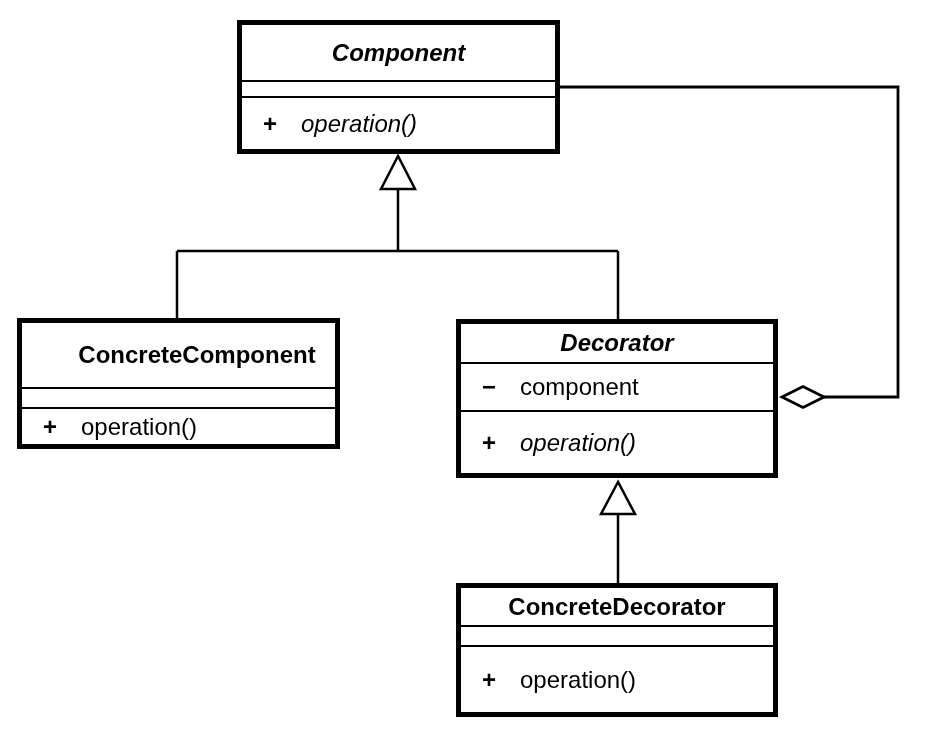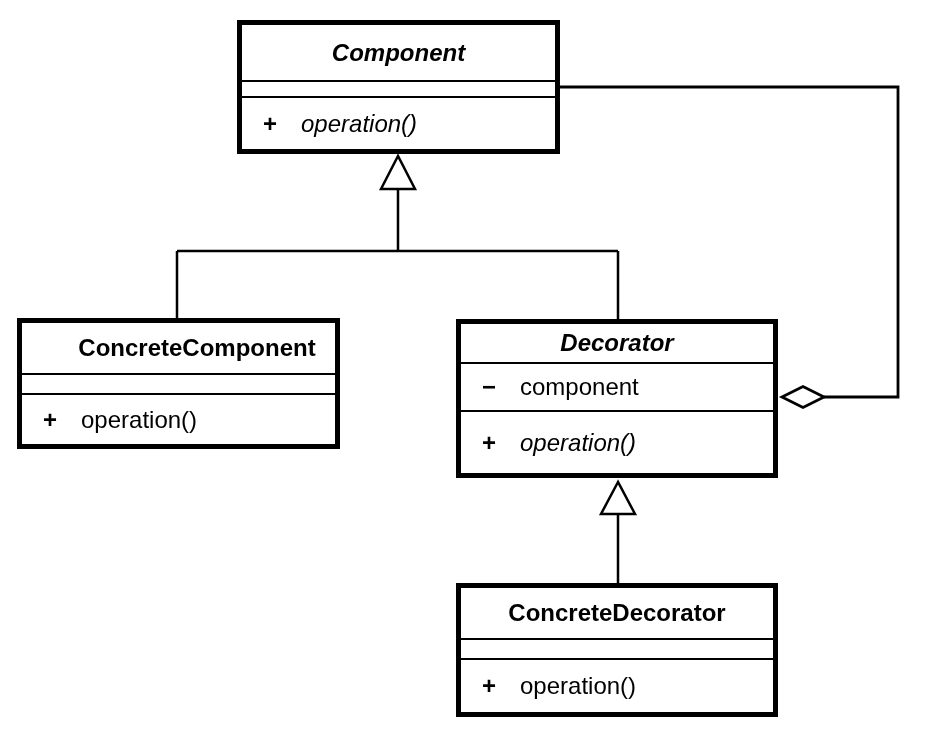--- a/index.html
+++ b/index.html
@@ -90,21 +90,21 @@
     <div class="compartment with-divider" style="height:16px;"></div>
     <div class="compartment fill">
       <div class="member">
         <span class="sign">+</span>
         <span class="mname italic">operation()</span>
       </div>
     </div>
   </div>
 
   <div class="uml-class" style="left:17px; top:318px; width:323px; height:131px;">
-    <div class="compartment class-title with-divider" style="height:52px;padding-left:37px;">ConcreteComponent</div>
+    <div class="compartment class-title with-divider" style="height:66px;padding-left:37px;">ConcreteComponent</div>
     <div class="compartment with-divider" style="height:20px;"></div>
     <div class="compartment fill">
       <div class="member">
         <span class="sign">+</span>
         <span class="mname">operation()</span>
       </div>
     </div>
   </div>
 
   <div class="uml-class" style="left:456px; top:319px; width:322px; height:159px;">
@@ -117,21 +117,21 @@
     </div>
     <div class="compartment fill">
       <div class="member">
         <span class="sign">+</span>
         <span class="mname italic">operation()</span>
       </div>
     </div>
   </div>
 
   <div class="uml-class" style="left:456px; top:583px; width:322px; height:134px;">
-    <div class="compartment class-title with-divider" style="height:52px;">ConcreteDecorator</div>
+    <div class="compartment class-title with-divider" style="height:39px;">ConcreteDecorator</div>
     <div class="compartment with-divider" style="height:20px;"></div>
     <div class="compartment fill">
       <div class="member">
         <span class="sign">+</span>
         <span class="mname">operation()</span>
       </div>
     </div>
   </div>
 
 </div>

